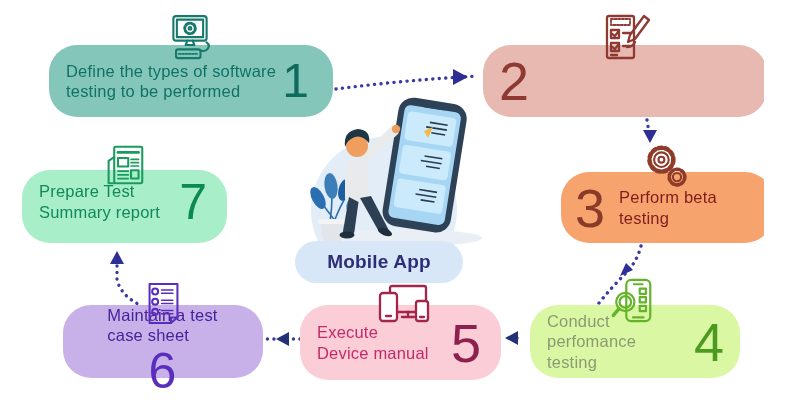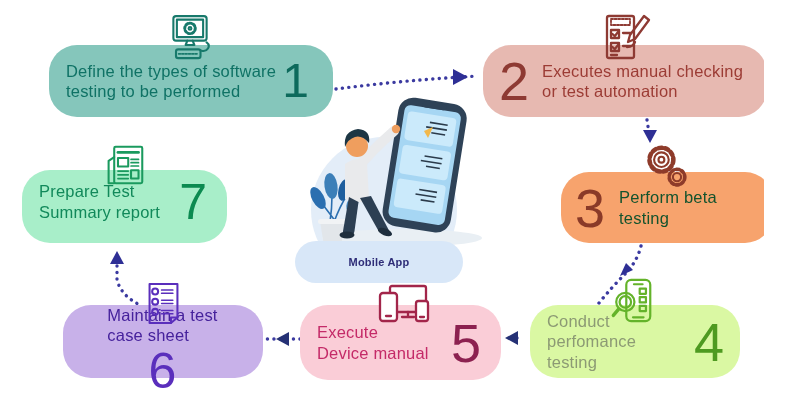--- a/index.html
+++ b/index.html
@@ -32,21 +32,21 @@
   .i1{left:169px;top:13px;width:42px;height:50px;}
   .i2{left:601px;top:12px;width:50px;height:52px;}
   .i3{left:644px;top:144px;width:44px;height:46px;}
   .i4{left:610px;top:277px;width:46px;height:48px;}
   .i5{left:376px;top:283px;width:56px;height:42px;}
   .i6{left:144px;top:281px;width:39px;height:45px;}
   .i7{left:103px;top:143px;width:43px;height:45px;}
   .badge{
     position:absolute;left:295px;top:241px;width:168px;height:42px;border-radius:21px;
     display:flex;flex-direction:column;align-items:center;justify-content:center;
-    font-size:11px;font-weight:700;line-height:1.3;letter-spacing:.2px;
+    font-size:19px;font-weight:700;line-height:1.3;letter-spacing:.2px;
   }
 </style>
 </head>
 <body>
 
 <div class="stage">
 
   <svg class="scene" viewBox="0 0 800 400">
 
     <circle cx="384" cy="210" r="73" fill="#E3EDF8"></circle>
@@ -106,27 +106,25 @@
   </svg>
 
   <div class="step s1" style="background: rgb(133, 198, 187);">
     <span class="label" style="color: rgb(15, 114, 101);">Define the types of software
 testing to be performed</span>
     <span class="num" style="color: rgb(13, 106, 92);">1</span>
   </div>
 
   <div class="step s2" style="background: rgb(231, 185, 177);">
     <span class="num" style="color: rgb(142, 58, 51);">2</span>
-    <span class="label" style="color: rgb(156, 60, 53);">Executes manual checking
-or test automation</span>
   </div>
 
   <div class="step s3" style="background: rgb(247, 163, 109);">
     <span class="num" style="color: rgb(138, 58, 40);">3</span>
-    <span class="label" style="color: #14532d;">Perform beta
+    <span class="label" style="color: #7f1d1d;">Perform beta
 testing</span>
   </div>
 
   <div class="step s4" style="background: rgb(218, 248, 163);">
     <span class="label" style="color: rgb(140, 154, 116);">Conduct
 perfomance testing</span>
     <span class="num" style="color: rgb(78, 154, 33);">4</span>
   </div>
 
   <div class="step s5" style="background: rgb(250, 205, 215);">

